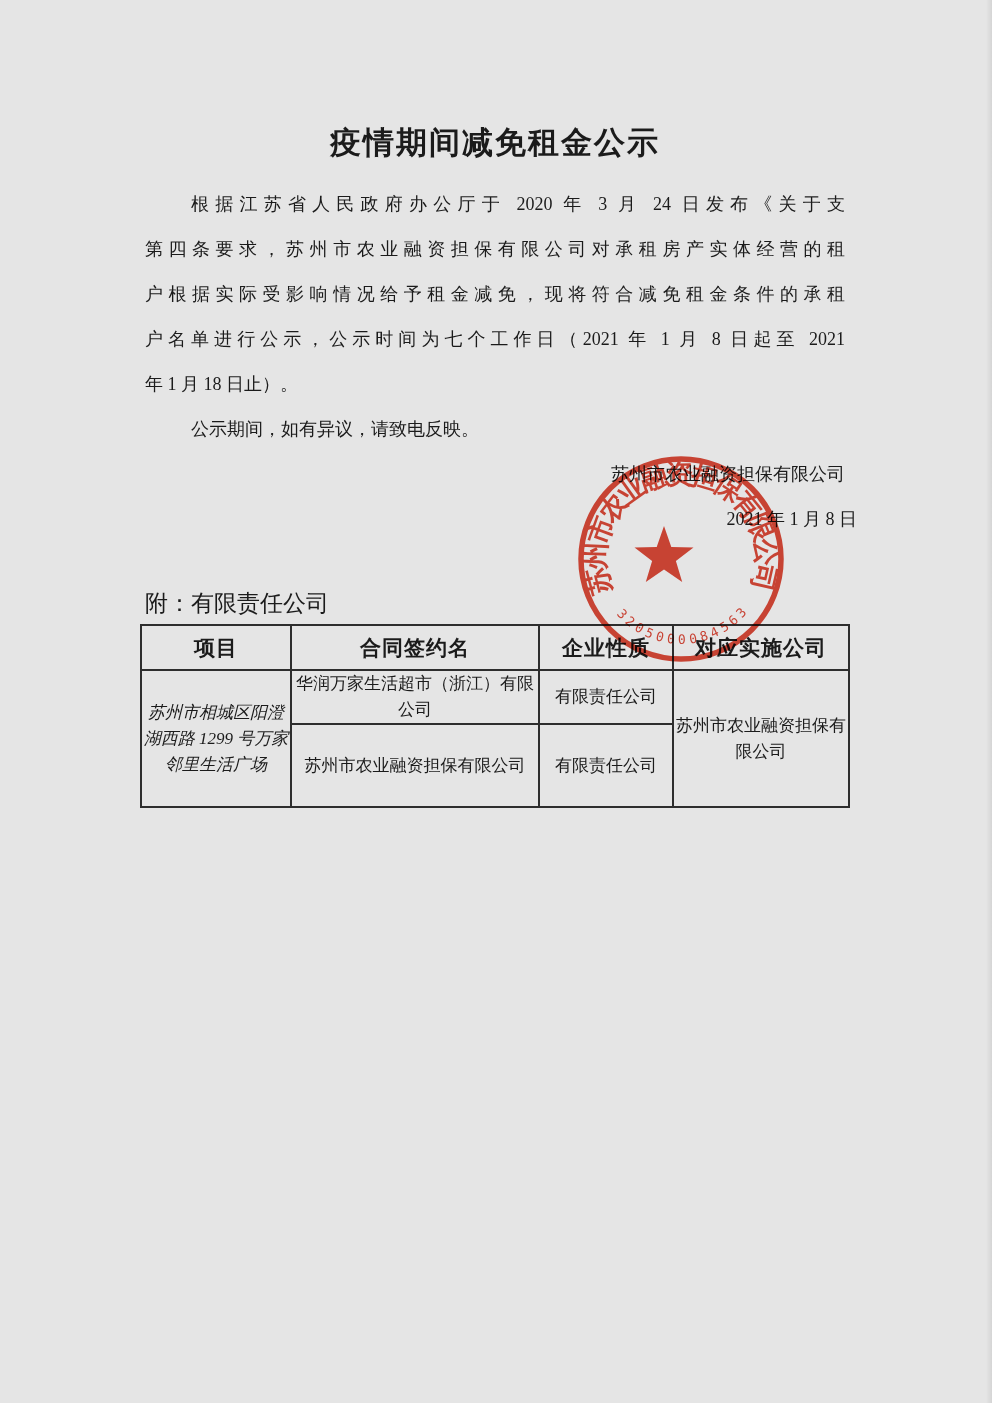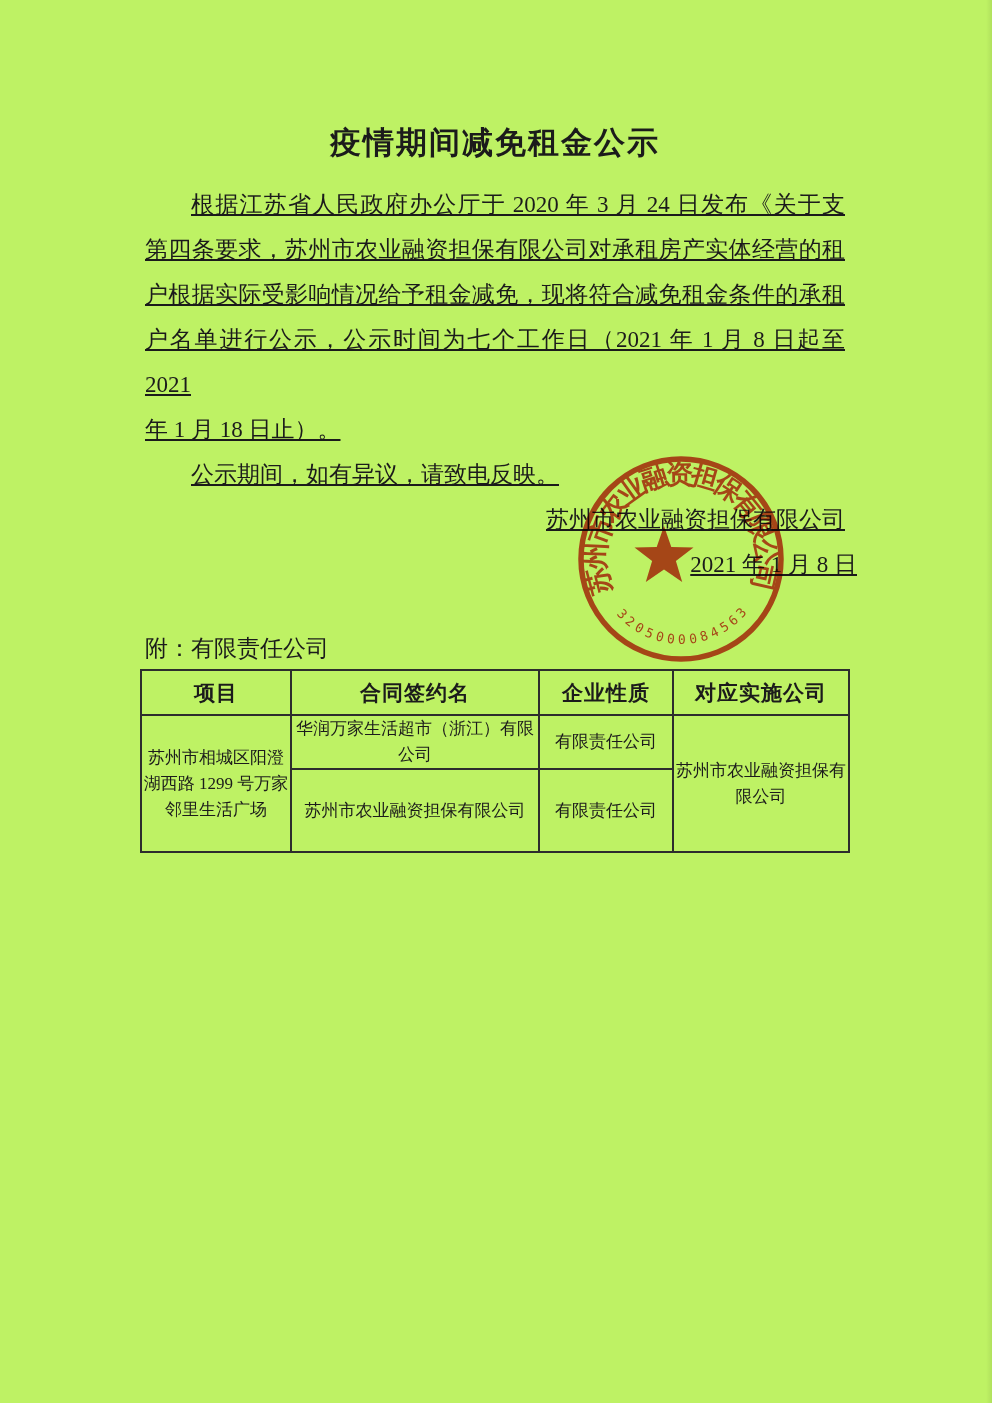--- a/index.html
+++ b/index.html
@@ -4,21 +4,21 @@
 <style>
   html,body{margin:0;padding:0;}
   body{
     width:992px;height:1403px;
     background:#f6f6f8;
     font-family:"Liberation Serif","DejaVu Serif",serif;
   }
   .page{
     position:relative;
     width:992px;height:1403px;
-    background:#bef264;
+    background:#e5e5e5;
     color:#1b1b1b;
     overflow:hidden;
   }
   .scan-edge{
     position:absolute;right:0;top:0;width:6px;height:100%;
     background:linear-gradient(to right, rgba(0,0,0,0), rgba(0,0,0,0.07));
   }
   .content{
     position:absolute;left:145px;top:0;width:700px;
   }
@@ -26,23 +26,22 @@
     padding-top:120px;
     text-align:center;
     font-family:"Liberation Sans","DejaVu Sans",sans-serif;
     font-weight:700;
     font-size:31px;
     line-height:46px;
     letter-spacing:2px;
   }
   .body-block{
     margin-top:16px;
-    font-size:23px;
+    font-size:18px;
     line-height:45px;
-    text-decoration:underline;
   }
   .jline{
     text-align:justify;
     text-align-last:justify;
     white-space:normal;
   }
   .indent{text-indent:46px;}
   .plain{text-align:left;text-align-last:left;}
   .contact-line{padding-left:46px;}
   .person{display:inline-block;margin-left:34px;}
@@ -71,21 +70,21 @@
     font-size:21px;
     font-weight:600;
     letter-spacing:1px;
   }
   table.tenants td{
     font-size:17px;
     line-height:26px;
   }
   tr.row-1{height:52px;}
   tr.row-2{height:83px;}
-  td.project-cell{line-height:43px;}
+  td.project-cell{line-height:43px;font-style:italic;}
   td.impl-cell{line-height:28px;}
   .seal{
     position:absolute;
     left:571px;top:447px;
     width:220px;height:220px;
     mix-blend-mode:multiply;
     opacity:0.92;
     color:var(--seal-color,#dc3a28);
   }
   .seal-ring{fill:none;stroke:currentColor;stroke-width:5.5;}

